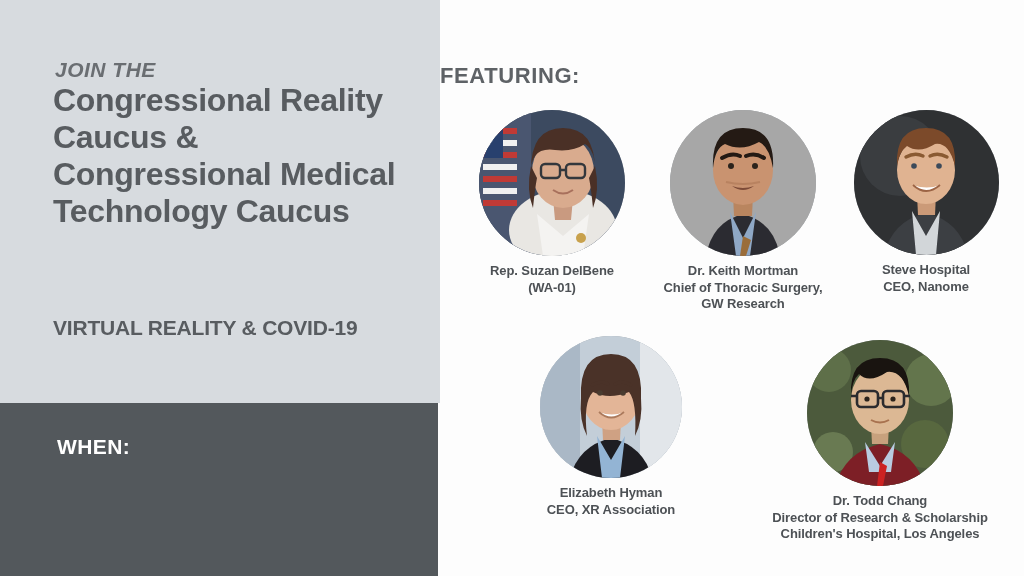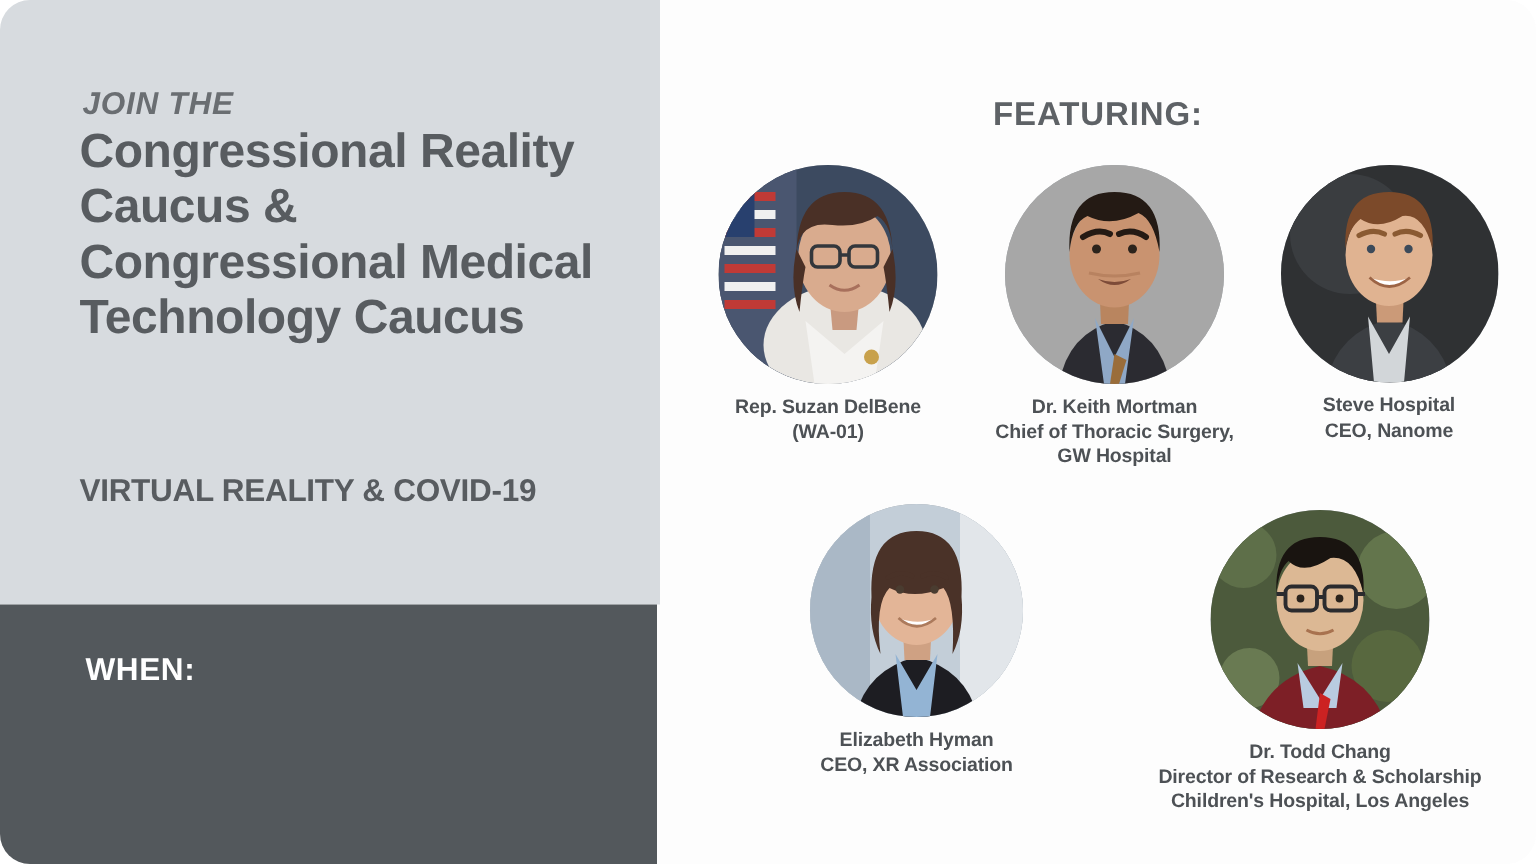--- a/index.html
+++ b/index.html
@@ -12,21 +12,20 @@
     font-family: "Liberation Sans", sans-serif;
     -webkit-font-smoothing: antialiased;
   }
 
   #flyer {
     position: relative;
     width: 1024px;
     height: 576px;
     overflow: hidden;
     background: #fdfdfd;
-    border-radius: 20px;
   }
 
   
   .left-col {
     position: absolute;
     left: 0;
     top: 0;
     width: 440px;
     height: 576px;
   }
@@ -123,21 +122,20 @@
     width: 584px;
     height: 576px;
     background: #fdfdfd;
   }
 
   .featuring {
     position: absolute;
     left: 0;
     top: 63px;
     width: 584px;
-    text-align: center;
     font-size: 22px;
     font-weight: 700;
     letter-spacing: 0.6px;
     color: #5e6266;
   }
 
   .speaker {
     position: absolute;
     text-align: center;
   }
@@ -234,21 +232,21 @@
           <path d="M52 48 q10 -6 18 -2" stroke="#241a14" stroke-width="4" fill="none" stroke-linecap="round"></path>
           <path d="M76 46 q9 -4 18 2" stroke="#241a14" stroke-width="4" fill="none" stroke-linecap="round"></path>
           <circle cx="61" cy="56" r="3" fill="#2b231c"></circle>
           <circle cx="85" cy="56" r="3" fill="#2b231c"></circle>
           <path d="M62 76 q11 8 22 0 q-11 4 -22 0" fill="#7d4b38"></path>
           <path d="M56 72 q17 4 34 0" stroke="#a8724f" stroke-width="2" fill="none" opacity="0.5"></path>
         </svg>
       </div>
       <div class="speaker-caption">Dr. Keith Mortman
 Chief of Thoracic Surgery,
-GW Hospital</div>
+GW Research</div>
     </div>
 
     <div class="speaker" style="left:398px; top:110px; width:176px;">
       <div class="avatar" style="width:145px;height:145px;">
         <svg width="145" height="145" viewBox="0 0 145 145">
           <rect width="145" height="145" fill="#2f3133"></rect>
           <circle cx="46" cy="46" r="40" fill="#3a3d40"></circle>
           <path d="M30 145 q8 -34 42 -42 q34 8 42 42 Z" fill="#3c3f43"></path>
           <path d="M58 101 L72 126 L86 101 L82 145 L62 145 Z" fill="#d2d6d9"></path>
           <path d="M63 84 h19 l-1 21 h-17 Z" fill="#cb9a78"></path>

